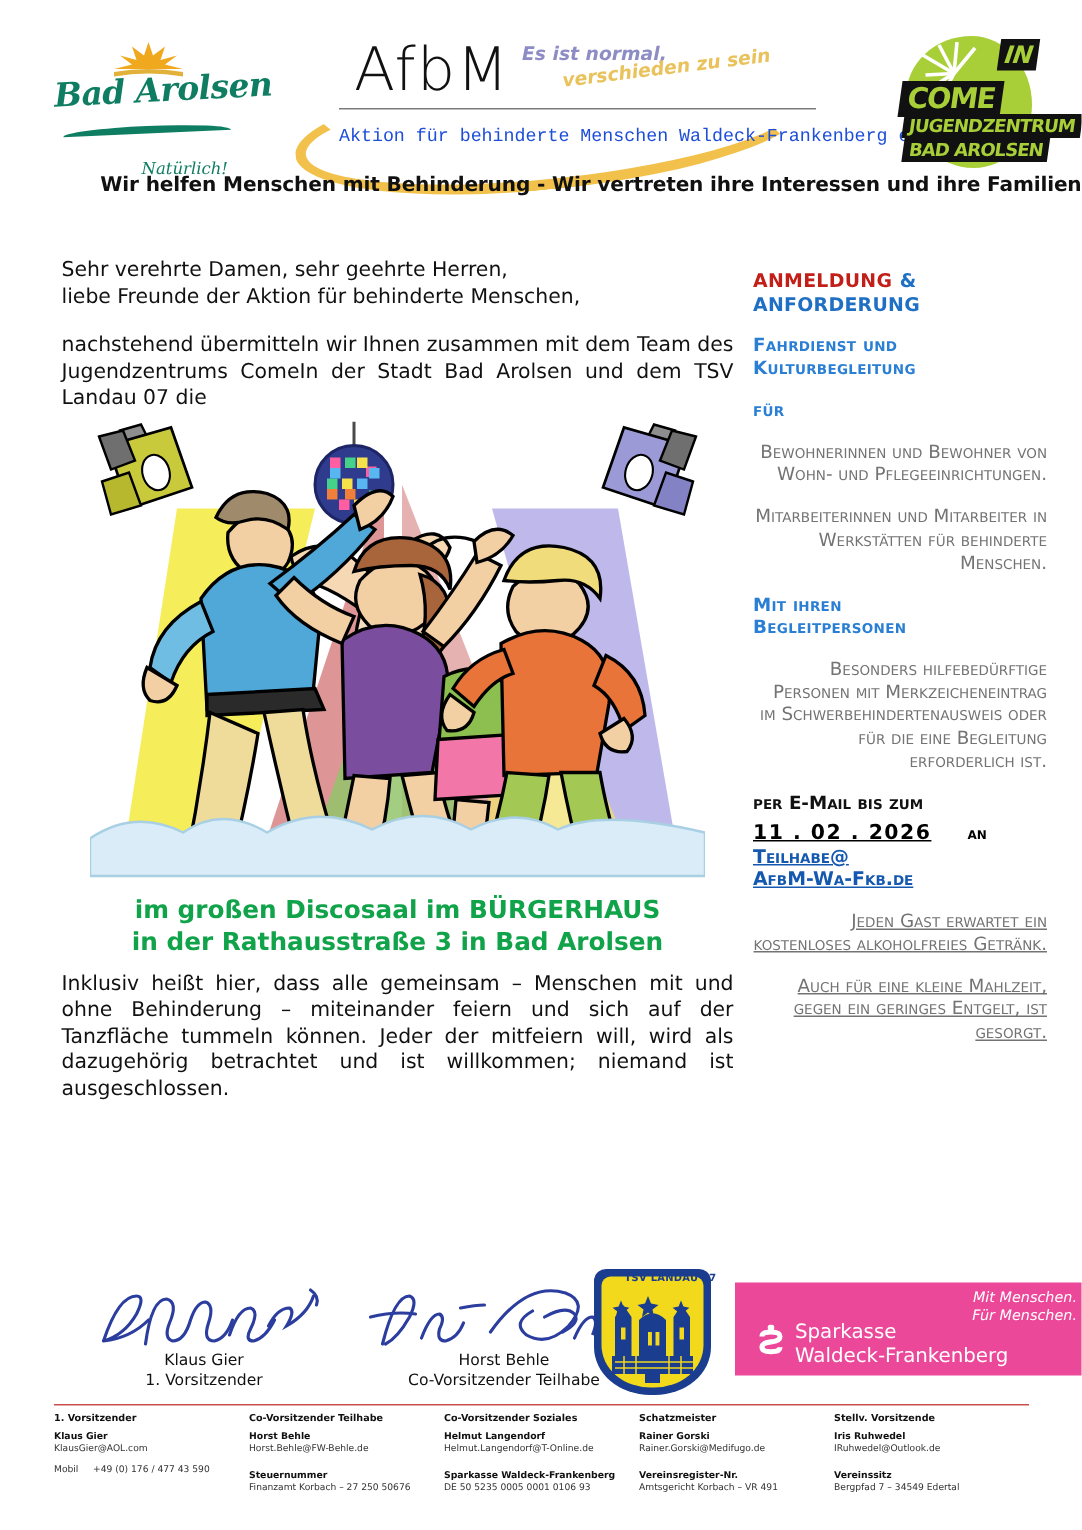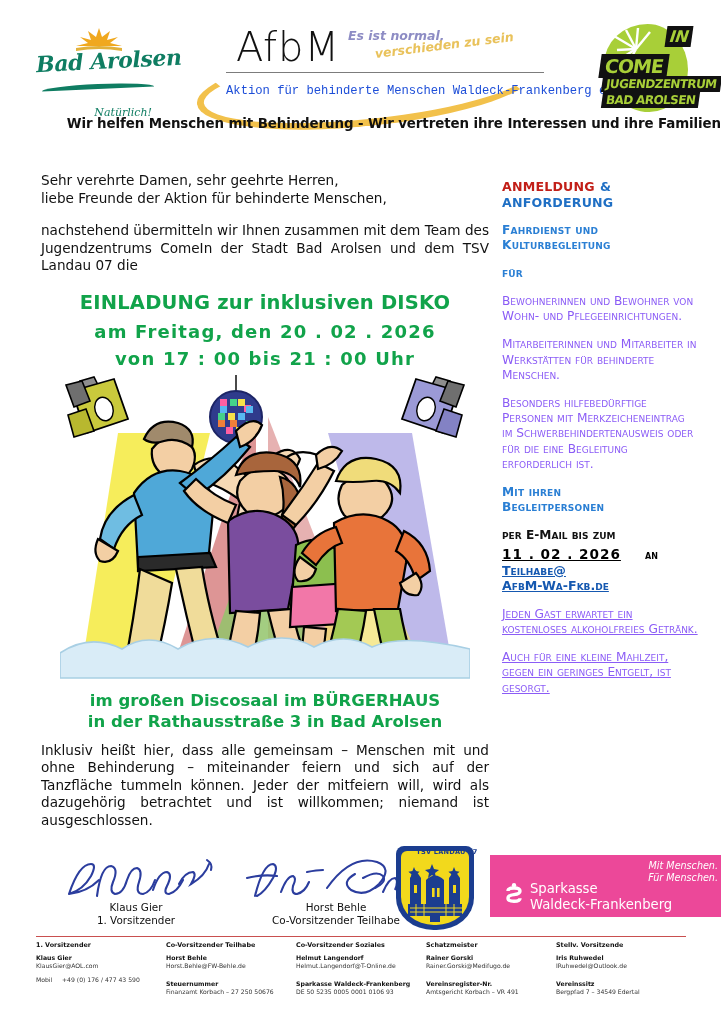--- a/index.html
+++ b/index.html
@@ -78,21 +78,21 @@
   
   .illus{position:relative;width:410px;height:305px;margin:6px auto 0 auto;}
 
   
   .right{position:absolute;left:502px;top:176px;width:196px;}
   .r-blk{margin-bottom:13px;}
   .r-head-red{color:#c21f18;font-weight:bold;font-size:12.6px;letter-spacing:.2px;}
   .r-head-blue{color:#1f6fc4;font-weight:bold;font-size:12.6px;letter-spacing:.2px;}
   .r-sub-blue{color:#2a7fd4;font-weight:bold;font-size:12.2px;line-height:15px;
     font-variant:small-caps;letter-spacing:.2px;}
-  .r-body{color:#8b5cf6;font-size:12.2px;line-height:15.2px;font-variant:small-caps;}
+  .r-body{color:#737373;font-size:12.2px;line-height:15.2px;font-variant:small-caps;text-align:right;}
   .r-bold{color:#111;font-size:12.2px;line-height:15.6px;font-variant:small-caps;font-weight:bold;}
   .r-under{text-decoration:underline;}
   .r-link{color:#1558b0;font-weight:bold;text-decoration:underline;font-variant:small-caps;
     font-size:12.6px;line-height:15.6px;display:block;}
   .r-date{font-weight:bold;font-size:13.6px;text-decoration:underline;letter-spacing:1px;}
   .r-an{font-weight:bold;font-size:12px;font-variant:small-caps;}
 
   
   .sigs{position:absolute;left:41px;top:858px;width:420px;height:72px;}
   .sig-col{position:absolute;text-align:center;font-size:10.4px;line-height:12.6px;color:#111;font-weight:500;}
@@ -175,25 +175,20 @@
     </div>
 
     <div class="tagline">Wir helfen Menschen mit Behinderung - Wir vertreten ihre Interessen und ihre Familien</div>
   </div>
 
   <div class="left">
     <div class="salut">Sehr verehrte Damen, sehr geehrte Herren,</div>
     <div class="salut">liebe Freunde der Aktion für behinderte Menschen,</div>
     <div class="para">nachstehend übermitteln wir Ihnen zusammen mit dem Team des Jugendzentrums ComeIn der Stadt Bad Arolsen und dem TSV Landau 07 die</div>
 
-    <div class="invite">
-      <div class="l1">EINLADUNG zur inklusiven DISKO</div>
-      <div class="l2">am  Freitag,  den  20 . 02 . 2026</div>
-      <div class="l3">von  17 : 00  bis  21 : 00  Uhr</div>
-    </div>
 
     <div class="illus">
       <svg viewBox="0 0 410 305" width="410" height="305">
 
         <g>
           <polygon points="58,58 150,58 96,278 24,278" fill="#f5ec52" opacity=".95"></polygon>
           <polygon points="352,58 268,58 330,278 390,278" fill="#b7b1e8" opacity=".9"></polygon>
           <polygon points="196,42 118,278 196,278" fill="#d98a8a" opacity=".9"></polygon>
           <polygon points="208,42 300,278 208,278" fill="#e2a3a3" opacity=".85"></polygon>
           <polygon points="206,120 150,278 262,278" fill="#93c46b" opacity=".85"></polygon>
@@ -325,26 +320,26 @@
       <div class="r-sub-blue">Fahrdienst und</div>
       <div class="r-sub-blue">Kulturbegleitung</div>
     </div>
 
     <div class="r-blk">
         <div class="r-sub-blue">für</div>
       </div>
 
     <div class="r-blk r-body">Bewohnerinnen und Bewohner von Wohn- und Pflegeeinrichtungen.</div>
     <div class="r-blk r-body">Mitarbeiterinnen und Mitarbeiter in Werkstätten für behinderte Menschen.</div>
-    <div class="r-blk r-body">Besonders hilfebedürftige Personen mit Merkzeicheneintrag im Schwerbehindertenausweis oder für die eine Begleitung erforderlich ist.</div>
-
     <div class="r-blk">
       <div class="r-sub-blue">Mit ihren</div>
       <div class="r-sub-blue">Begleitpersonen</div>
     </div>
+
+    <div class="r-blk r-body">Besonders hilfebedürftige Personen mit Merkzeicheneintrag im Schwerbehindertenausweis oder für die eine Begleitung erforderlich ist.</div>
 
     <div class="r-blk">
       <div class="r-bold">per E-Mail bis zum</div>
       <div><span class="r-date">11 . 02 . 2026</span>
         <span class="r-an" style="margin-left:19px">an</span></div>
       <a class="r-link" href="#">Teilhabe@</a>
       <a class="r-link" href="#">AfbM-Wa-Fkb.de</a>
     </div>
 
     <div class="r-blk r-body r-under">Jeden Gast erwartet ein kostenloses alkoholfreies Getränk.</div>

